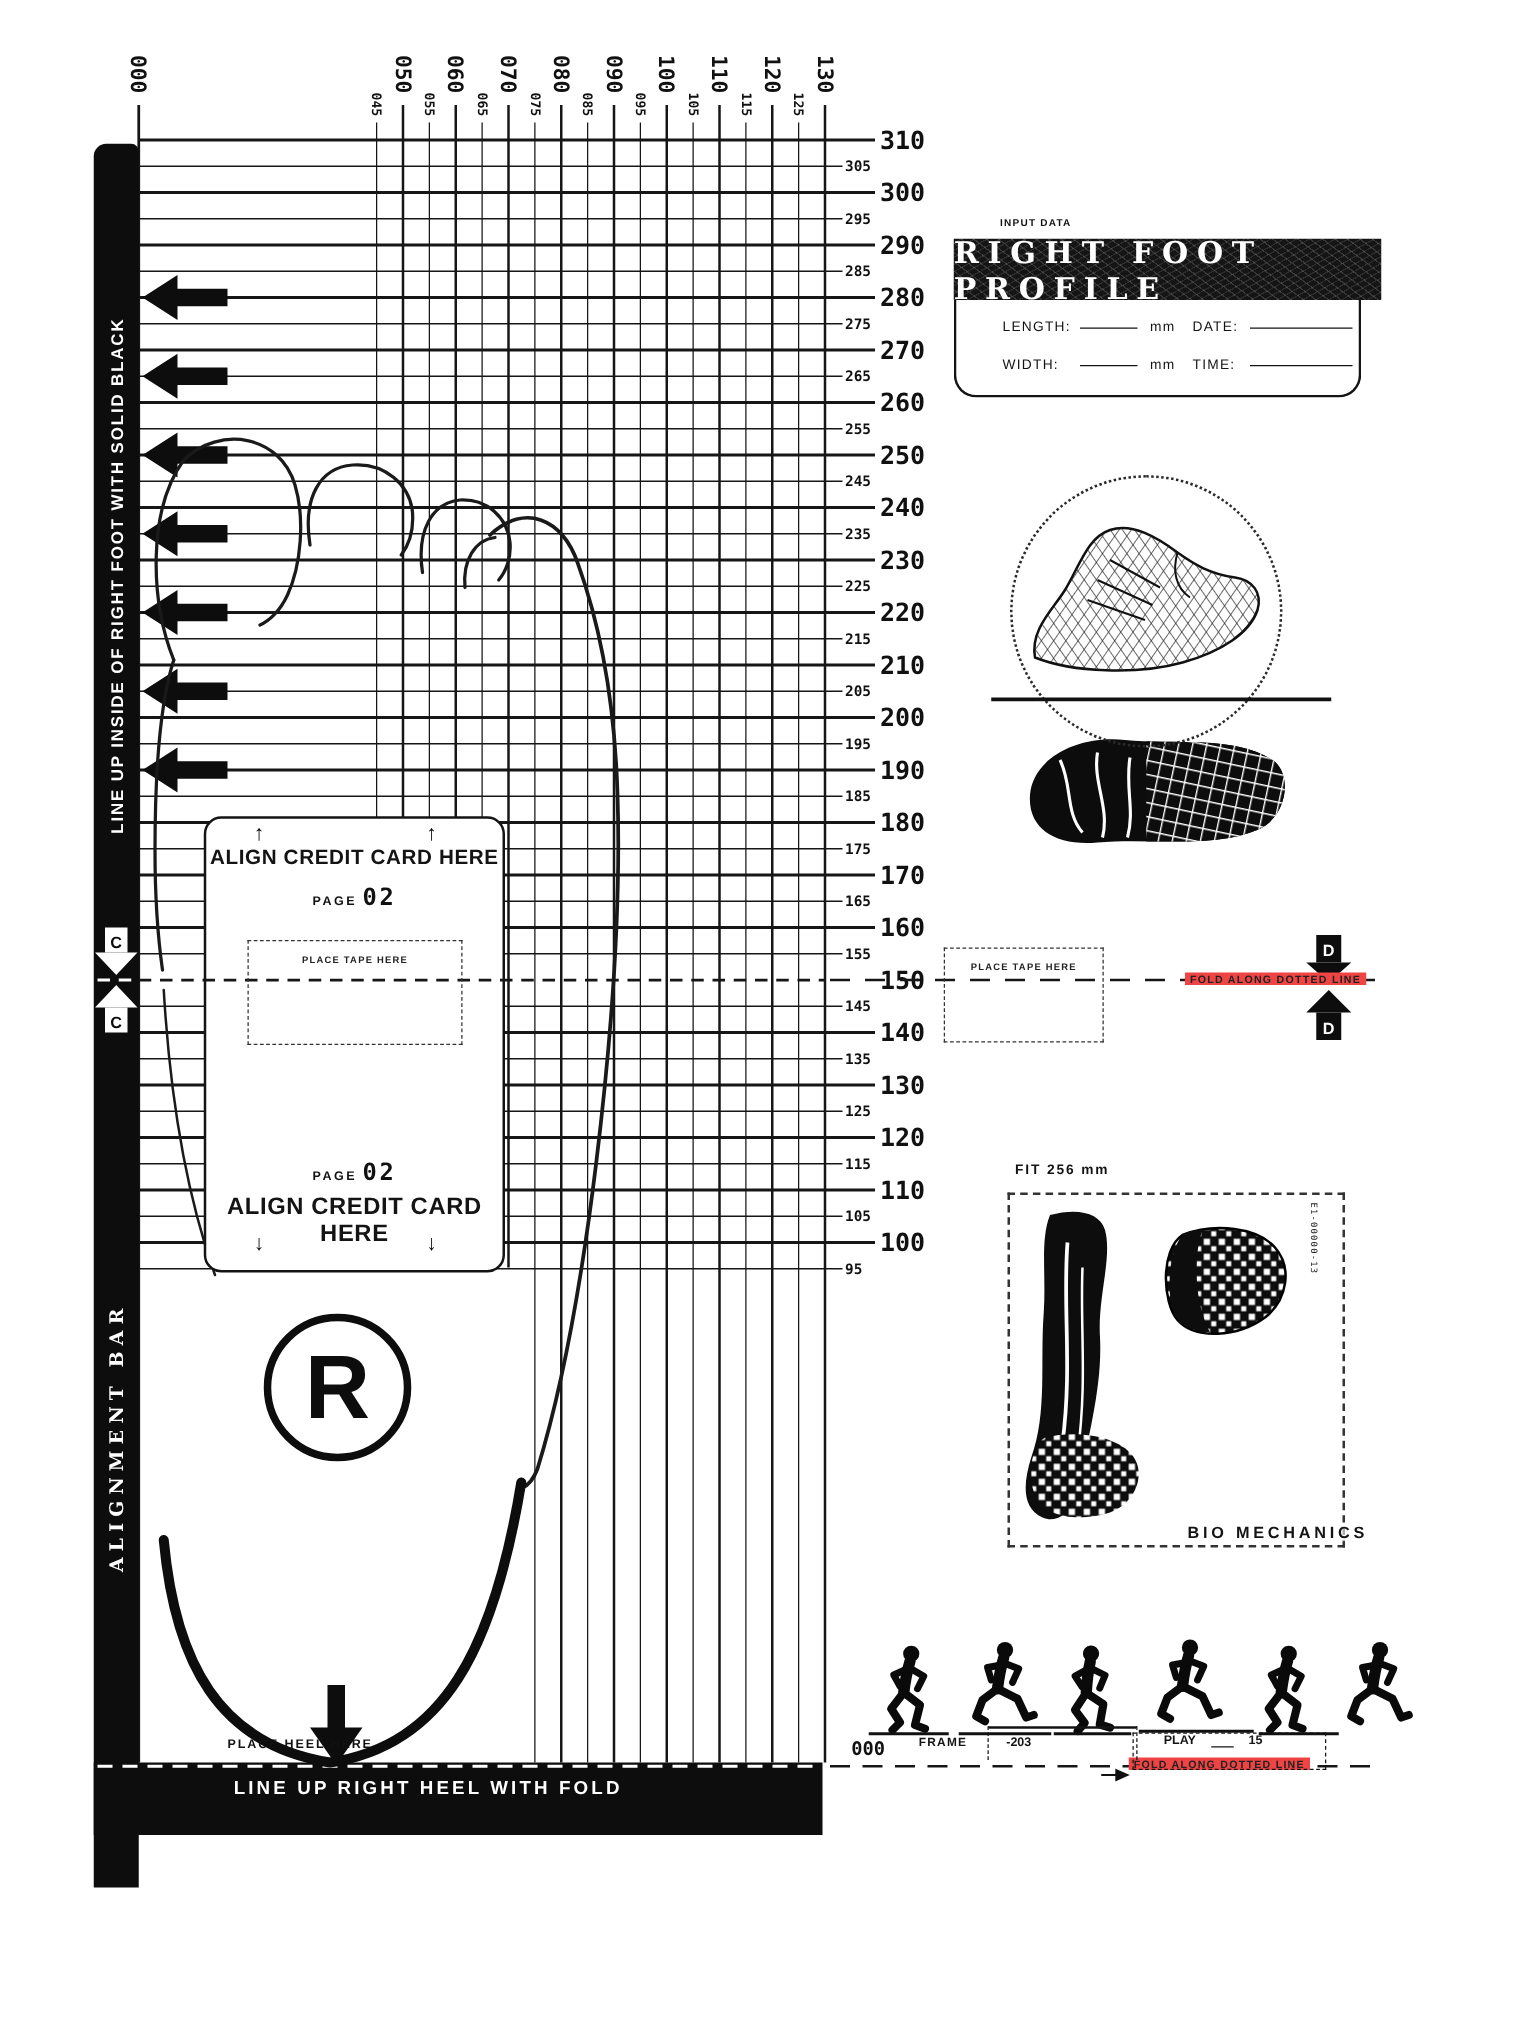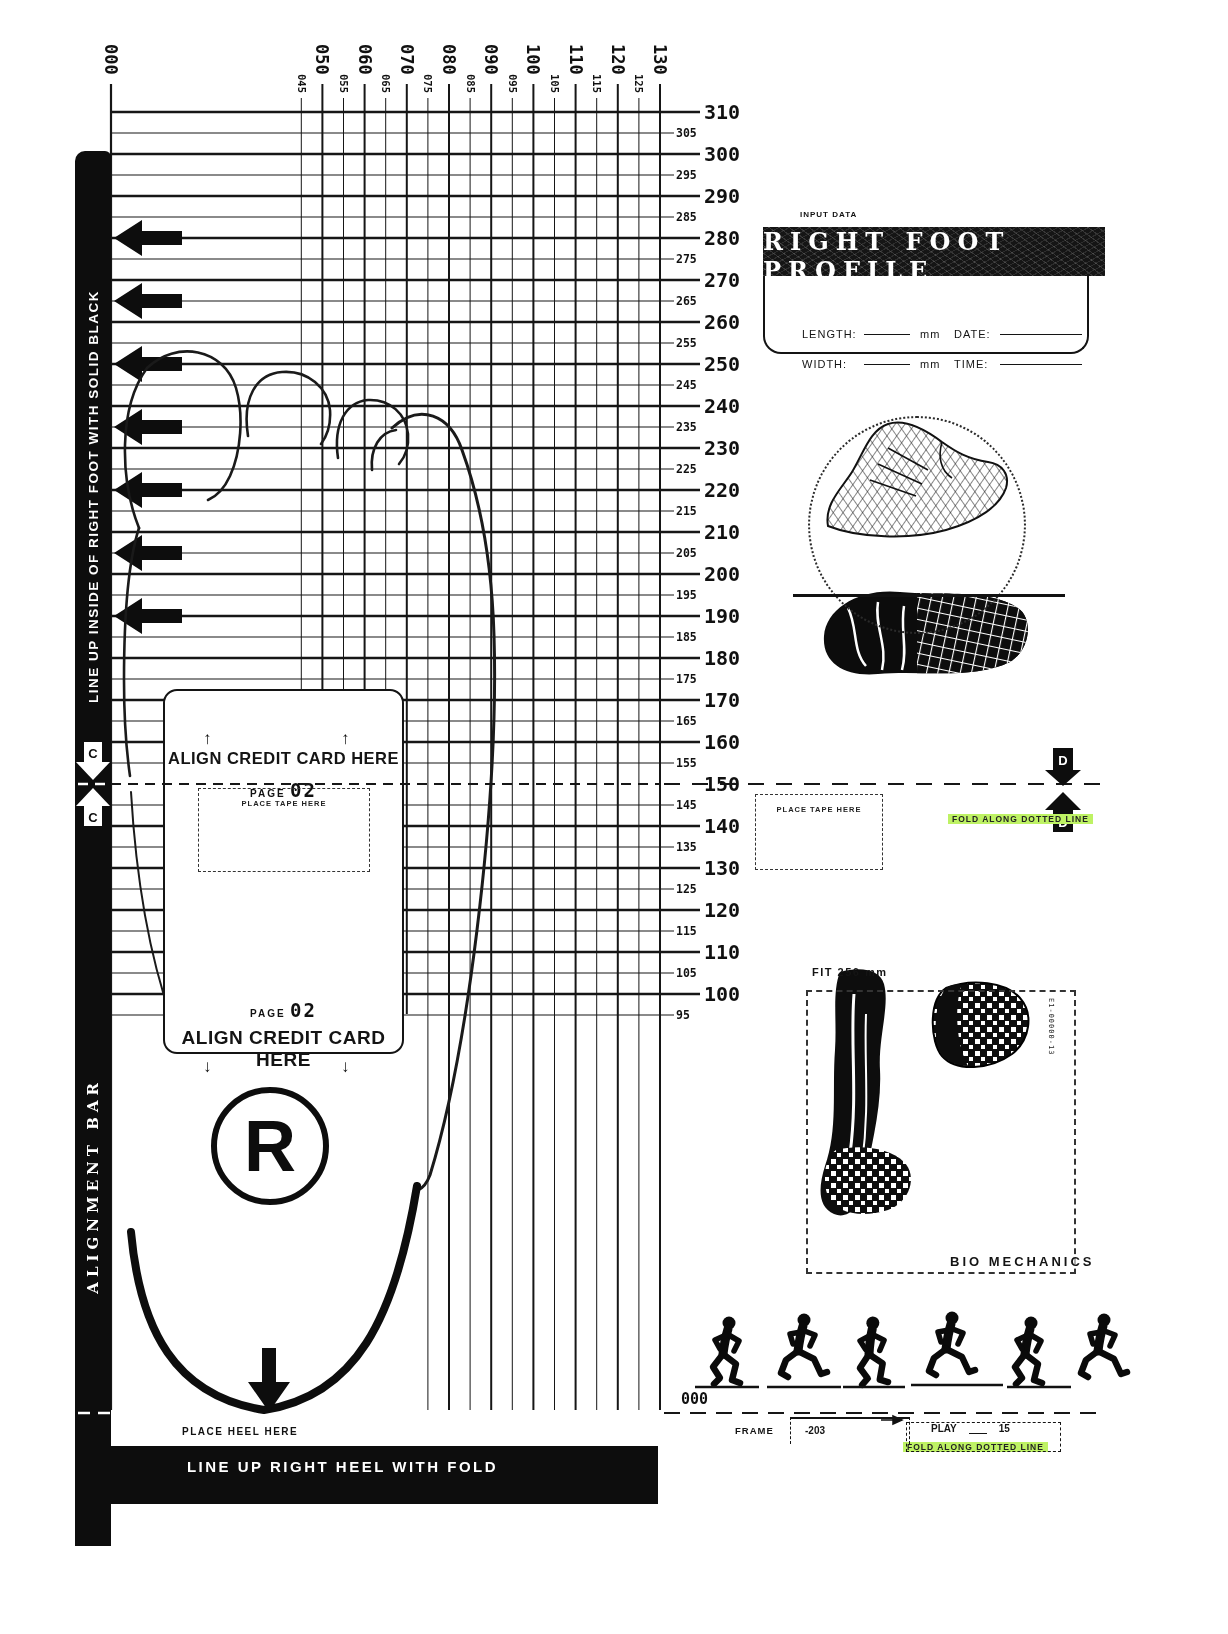--- a/index.html
+++ b/index.html
@@ -1,18 +1,18 @@
 <!DOCTYPE html>
 <html><head>
 <meta charset="utf-8">
 <style>
   html,body{margin:0;padding:0;background:#e8e8e8;}
   .sheet{position:relative;width:1228px;height:1634px;background:#ffffff;overflow:hidden;
          font-family:"Liberation Sans",sans-serif;color:#111;}
-  .abs{position:absolute;margin-top:36px;}
+  .abs{position:absolute;}
   svg{position:absolute;left:0;top:0;overflow:visible;}
   
   #grid-svg{z-index:1;}
   .layer2{z-index:2;}
   #overlay-svg{z-index:3;}
   .layer4{z-index:4;}
   
   .left-bar{left:75px;top:115px;width:36px;height:1395px;background:#0d0d0d;border-radius:10px 6px 0 0;}
   .bottom-bar{left:75px;top:1410px;width:583px;height:58px;background:#0d0d0d;}
   .vtext{writing-mode:vertical-rl;transform:rotate(180deg);color:#fff;font-weight:bold;white-space:nowrap;}
@@ -27,32 +27,32 @@
   
   .r-circle{left:211px;top:1051px;width:106px;height:106px;border:6px solid #0d0d0d;border-radius:50%;
             background:#fff;display:flex;align-items:center;justify-content:center;
             font-size:72px;font-weight:900;color:#0d0d0d;}
   .bottom-bar-label{color:#fff;font-weight:bold;font-size:15px;letter-spacing:2.5px;}
   
   .banner{left:763px;top:191px;width:342px;height:49px;background:#151515;
           background-image:repeating-linear-gradient(37deg,rgba(255,255,255,.14) 0 1px,transparent 1px 6px),
                            repeating-linear-gradient(-29deg,rgba(255,255,255,.10) 0 1px,transparent 1px 5px);
           color:#fff;font-family:"DejaVu Serif",serif;font-weight:bold;font-size:24px;letter-spacing:7px;
-          display:flex;align-items:flex-start;justify-content:center;}
+          display:flex;align-items:center;justify-content:center;}
   .data-box{left:763px;top:240px;width:322px;height:76px;border:2px solid #141414;border-top:none;
             border-radius:0 0 18px 18px;background:#fff;}
   .fld{font-size:11px;font-weight:normal;letter-spacing:1px;color:#141414;}
   .uline{display:inline-block;border-bottom:1.6px solid #141414;height:10px;}
   .dotted-circle{left:808px;top:380px;width:214px;height:214px;border:2.5px dotted #2a2a2a;border-radius:50%;}
   .ground-line{left:793px;top:558px;width:272px;height:3px;background:#111;}
   .fit-label{font-size:11px;font-weight:bold;letter-spacing:1.5px;color:#141414;}
   .bio-box{left:806px;top:954px;width:266px;height:280px;border:2px dashed #333;}
   .bio-caption{font-size:13px;font-weight:bold;letter-spacing:3px;color:#141414;background:rgba(255,255,255,.6);}
   .side-code{writing-mode:vertical-rl;font-size:7px;letter-spacing:1px;color:#222;font-family:"DejaVu Sans Mono",monospace;}
-  .fold-label{font-size:8.5px;font-weight:bold;letter-spacing:1px;color:#222;background:#bef264;padding:0 4px;white-space:nowrap;}
+  .fold-label{font-size:8.5px;font-weight:bold;letter-spacing:1px;color:#222;background:#ef4444;padding:0 4px;white-space:nowrap;}
   .strip-label{font-size:9.5px;font-weight:bold;letter-spacing:1px;color:#141414;}
   .frame-box{left:790px;top:1381px;width:104px;height:25px;border-top:2px solid #141414;
              border-left:1.5px dashed #141414;border-right:1.5px dashed #141414;
              font-size:10px;font-weight:bold;line-height:24px;padding-left:14px;color:#141414;}
   .play-box{left:906px;top:1386px;width:155px;height:30px;border:1.6px dashed #141414;
             display:flex;gap:12px;padding-left:24px;box-sizing:border-box;
             font-size:10px;font-weight:bold;color:#141414;}
   .mono{font-family:"DejaVu Sans Mono",monospace;}
 </style>
 </head>

